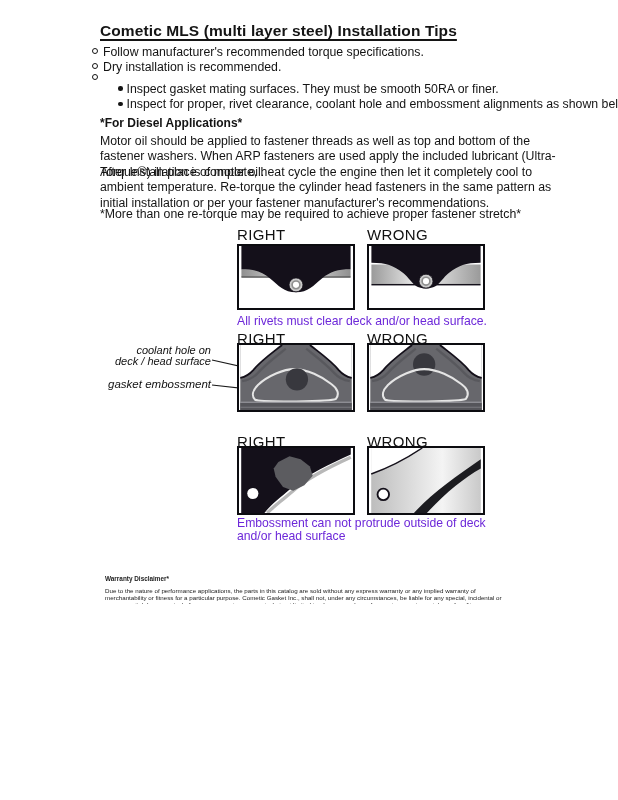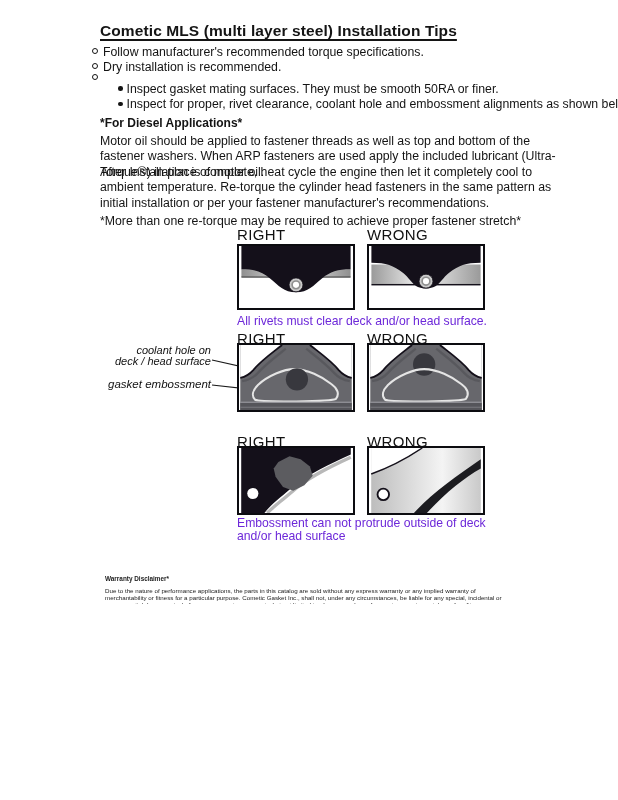--- a/index.html
+++ b/index.html
@@ -15,21 +15,21 @@
   }
   .tips{left:92px;top:45px;font-size:12.3px;line-height:15.4px;white-space:nowrap;}
   .b-line{display:flex;align-items:baseline;}
   .b-line.sub{margin-left:26px;}
   .mark-o{width:4px;height:4px;border:1.1px solid #141414;border-radius:50%;margin-right:5px;flex:0 0 auto;position:relative;top:-2px;}
   .mark-f{width:4.5px;height:4.5px;background:#141414;border-radius:50%;margin-right:4px;flex:0 0 auto;position:relative;top:-2px;}
   .diesel-h{left:100px;top:116px;font-size:12px;font-weight:bold;text-align:right;}
   .para{left:100px;width:464px;font-size:12.3px;line-height:15.4px;}
   .p1{top:134px;}
   .p2{top:165px;}
-  .note{top:214px;white-space:nowrap;}
+  .note{top:207px;white-space:nowrap;}
   .rw-label{width:119px;text-align:left;font-size:15px;letter-spacing:.4px;color:#111;white-space:nowrap;}
   .fig{border:2.5px solid #0c0c10;background:#fff;display:block;}
   .cap{font-size:12.2px;line-height:12.8px;color:#6d28d9;white-space:pre-line;}
   .ann{font-size:11px;line-height:10.8px;text-align:right;color:#111;white-space:pre-line;font-style:italic;}
   .warranty{left:105px;top:575px;width:408px;font-size:6.2px;line-height:7.1px;color:#1a1a1a;}
   .warranty .w-h{font-size:6.4px;font-weight:bold;margin:0 0 5px 0;}
   .warranty p{margin:0 0 4.6px 0;white-space:pre-line;}
   .pagecode{left:387px;top:760px;font-size:13.5px;letter-spacing:.3px;color:#c2410c;}
   svg{display:block;}
 </style>

